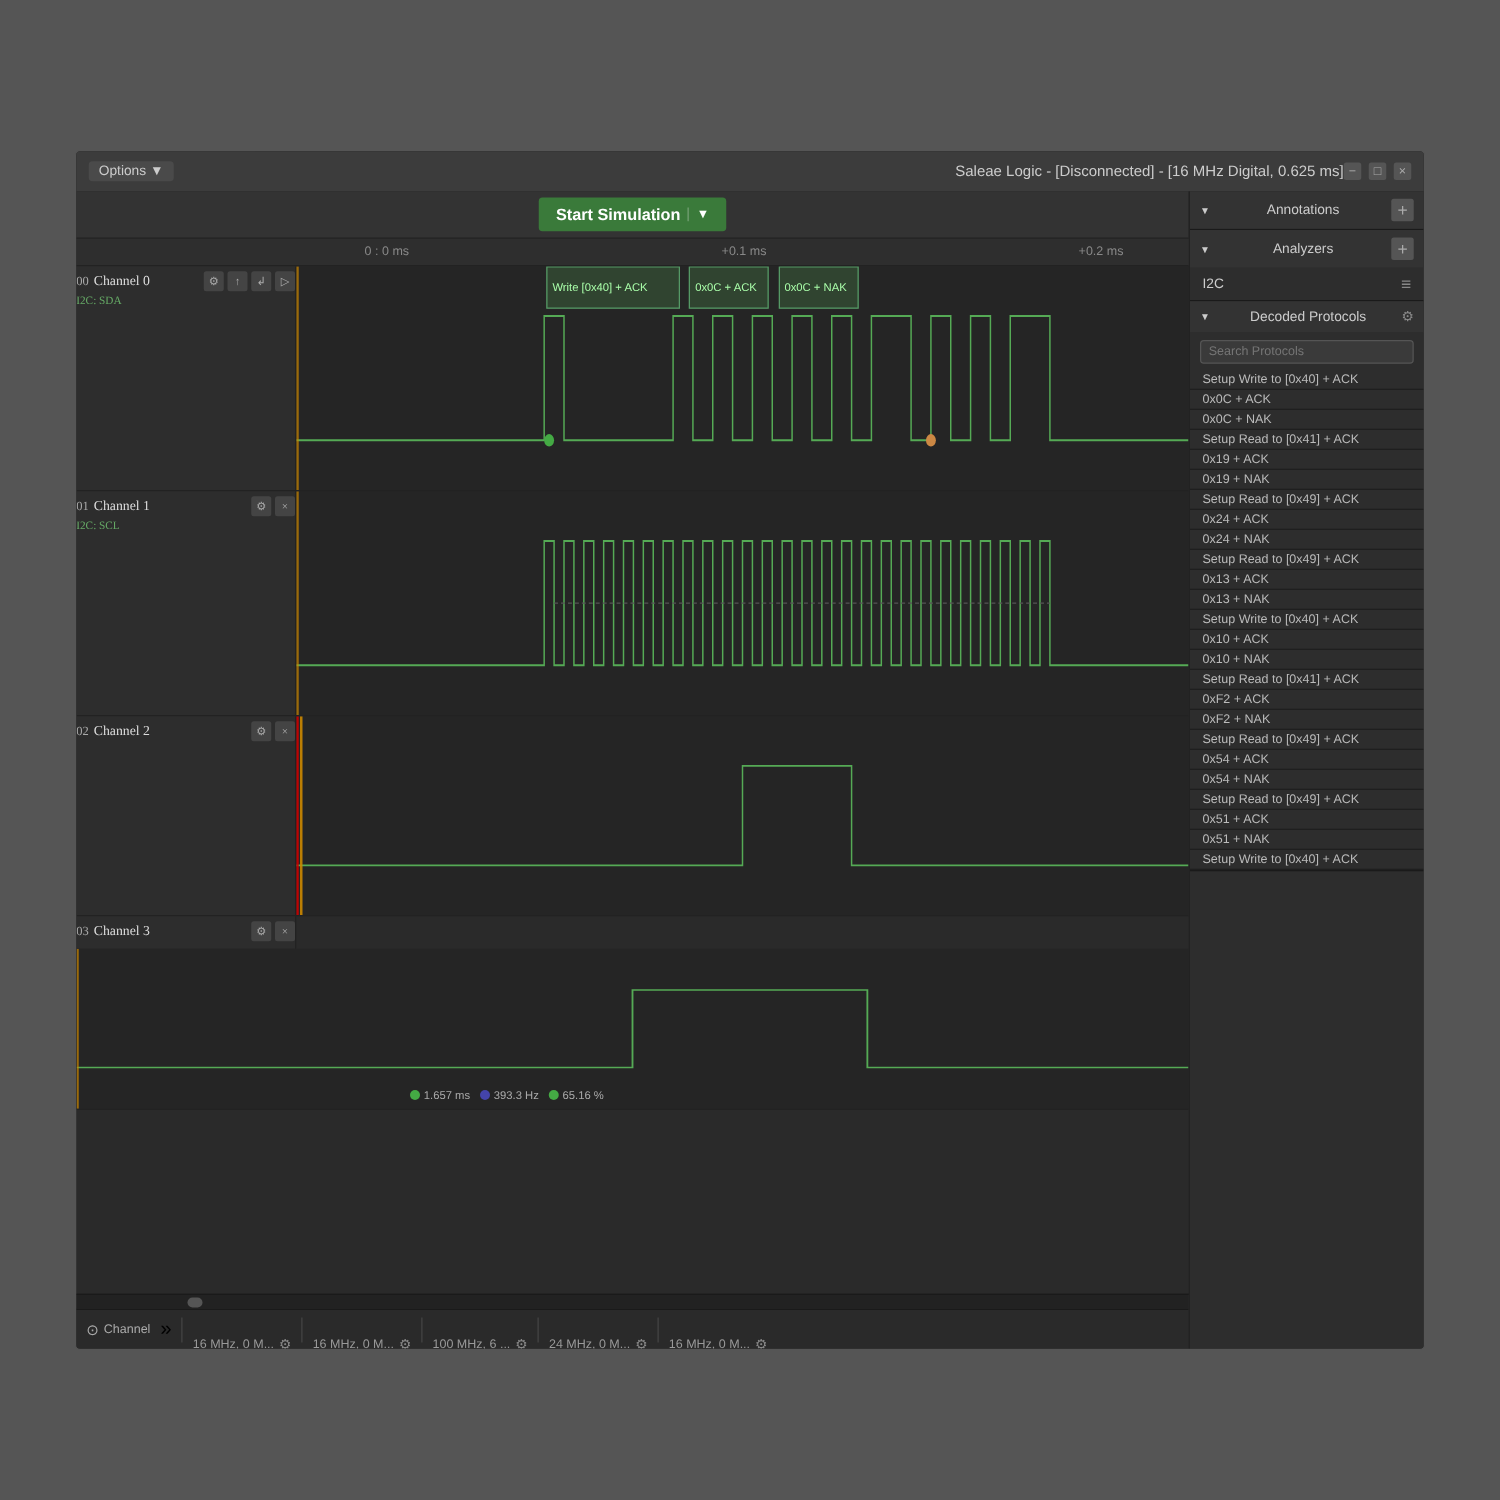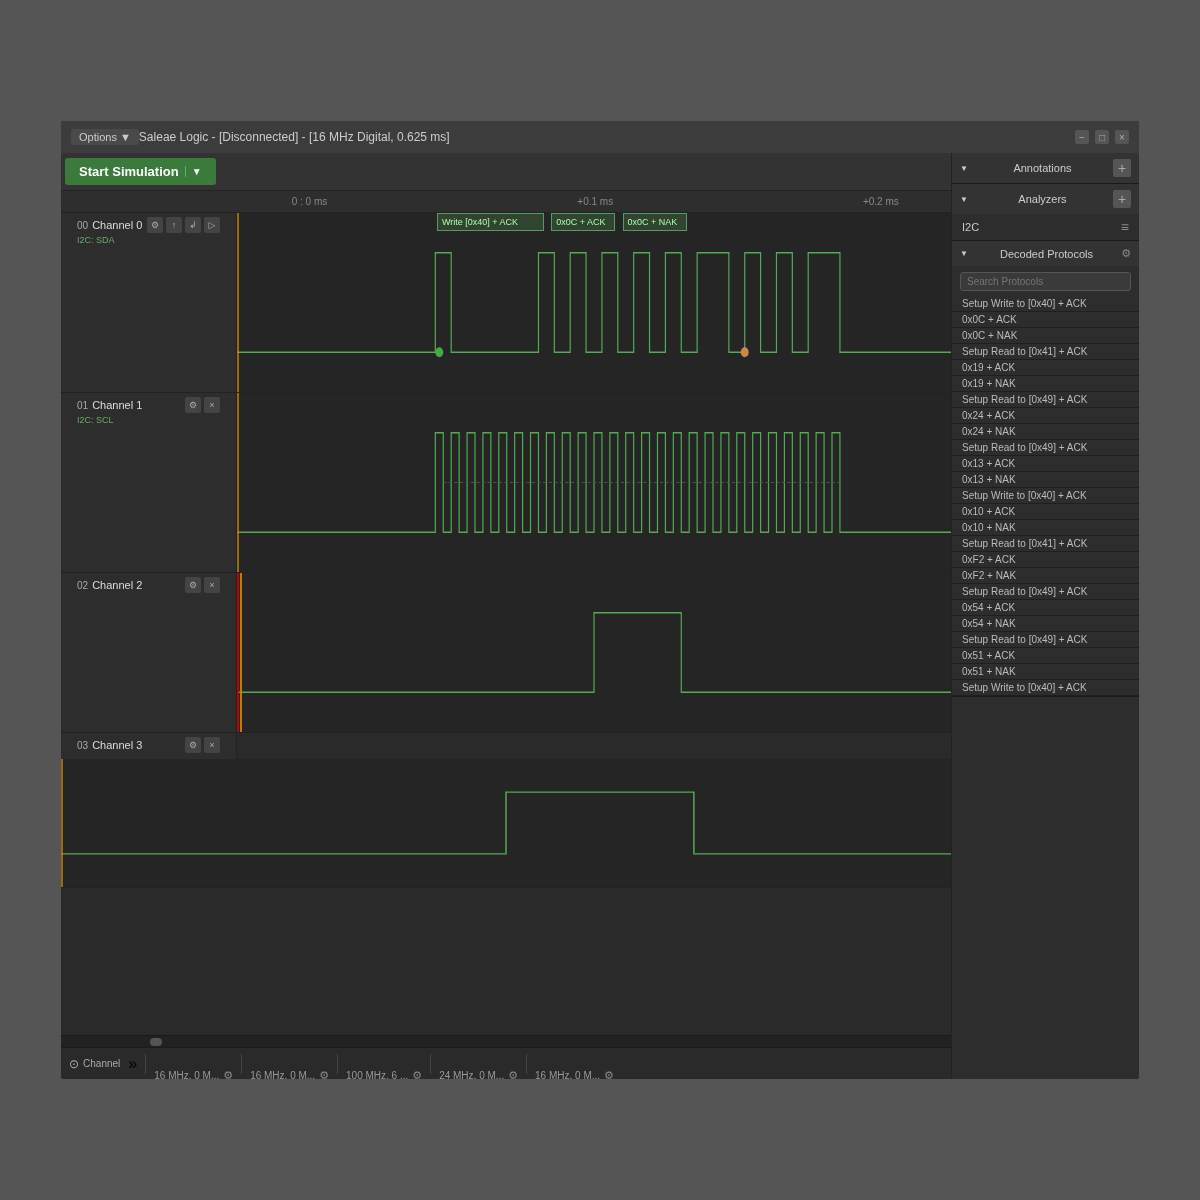--- a/index.html
+++ b/index.html
@@ -26,21 +26,21 @@
       background: #3c3c3c;
       height: 28px;
       display: flex;
       align-items: center;
       justify-content: space-between;
       padding: 16px 10px;
       font-size: 12px;
       color: #ccc;
       flex-shrink: 0;
     }
-    .title-bar-title { flex: 1; text-align: left; }
+    .title-bar-title { flex: 1; text-align: right; }
     .title-bar-controls { display: flex; gap: 6px; }
     .title-bar-btn {
       width: 14px; height: 14px;
       background: #555;
       border-radius: 2px;
       font-size: 10px;
       color: #aaa;
       display: flex; align-items: center; justify-content: center;
       cursor: pointer;
     }
@@ -60,20 +60,21 @@
       overflow: hidden;
     }
     .toolbar {
       display: flex;
       align-items: center;
       background: #333;
       height: 38px;
       padding: 0 4px;
       flex-shrink: 0;
       border-bottom: 1px solid #222;
+      justify-content: center;
     }
     .start-sim-btn {
       background: #3a7a3a;
       color: #fff;
       border: none;
       padding: 6px 14px;
       font-size: 13px;
       font-weight: bold;
       border-radius: 3px;
       cursor: pointer;
@@ -126,23 +127,24 @@
       display: flex;
       border-bottom: 1px solid #222;
       position: relative;
     }
     .channel-label {
       width: 176px;
       min-width: 176px;
       background: #2d2d2d;
       display: flex;
       flex-direction: column;
-      padding: 4px 16px;
+      padding: 4px 0;
       border-right: 1px solid #222;
       position: relative;
+      font-family: Liberation Serif, serif;
     }
     .channel-header {
       display: flex;
       align-items: center;
       justify-content: space-between;
       margin-bottom: 2px;
     }
     .channel-number {
       font-size: 10px;
       color: #aaa;
@@ -193,21 +195,21 @@
     .annotation-bar {
       position: absolute;
       top: 0;
       height: 18px;
       background: rgba(80,140,80,0.5);
       border: 1px solid #5a5;
       font-size: 9px;
       color: #afa;
       display: flex;
       align-items: center;
-      padding: 0 4px;
+      padding: 16px 4px;
       white-space: nowrap;
       overflow: hidden;
     }
     .measurement-bar {
       position: absolute;
       bottom: 4px;
       left: 30%;
       right: 10%;
       height: 14px;
       display: flex;
@@ -477,20 +479,34 @@
                   <div class="ch-ctrl-btn">⚙</div>
                   <div class="ch-ctrl-btn">×</div>
                 </div>
               </div>
             </div>
             <div class="channel-waveform">
               <svg class="waveform-svg" viewBox="0 0 900 155" preserveAspectRatio="none">
                 <polyline points="0,115 450,115 450,40 640,40 640,115 900,115" fill="none" stroke="#5a5" stroke-width="1.5"></polyline>
               </svg>
 
+              <div class="measurement-bar">
+                <div class="meas-item">
+                  <div class="meas-dot" style="background:#4a4;"></div>
+                  <span>1.657 ms</span>
+                </div>
+                <div class="meas-item">
+                  <div class="meas-dot" style="background:#44a;"></div>
+                  <span>393.3 Hz</span>
+                </div>
+                <div class="meas-item">
+                  <div class="meas-dot" style="background:#4a4;"></div>
+                  <span>65.16 %</span>
+                </div>
+              </div>
               <div class="cursor-line" style="left:0px;background:#c80;opacity:0.7;"></div>
             </div>
           </div>
 
         </div>
 
         <div class="scrollbar-area">
           <div class="scrollbar-thumb"></div>
         </div>
       </div>

